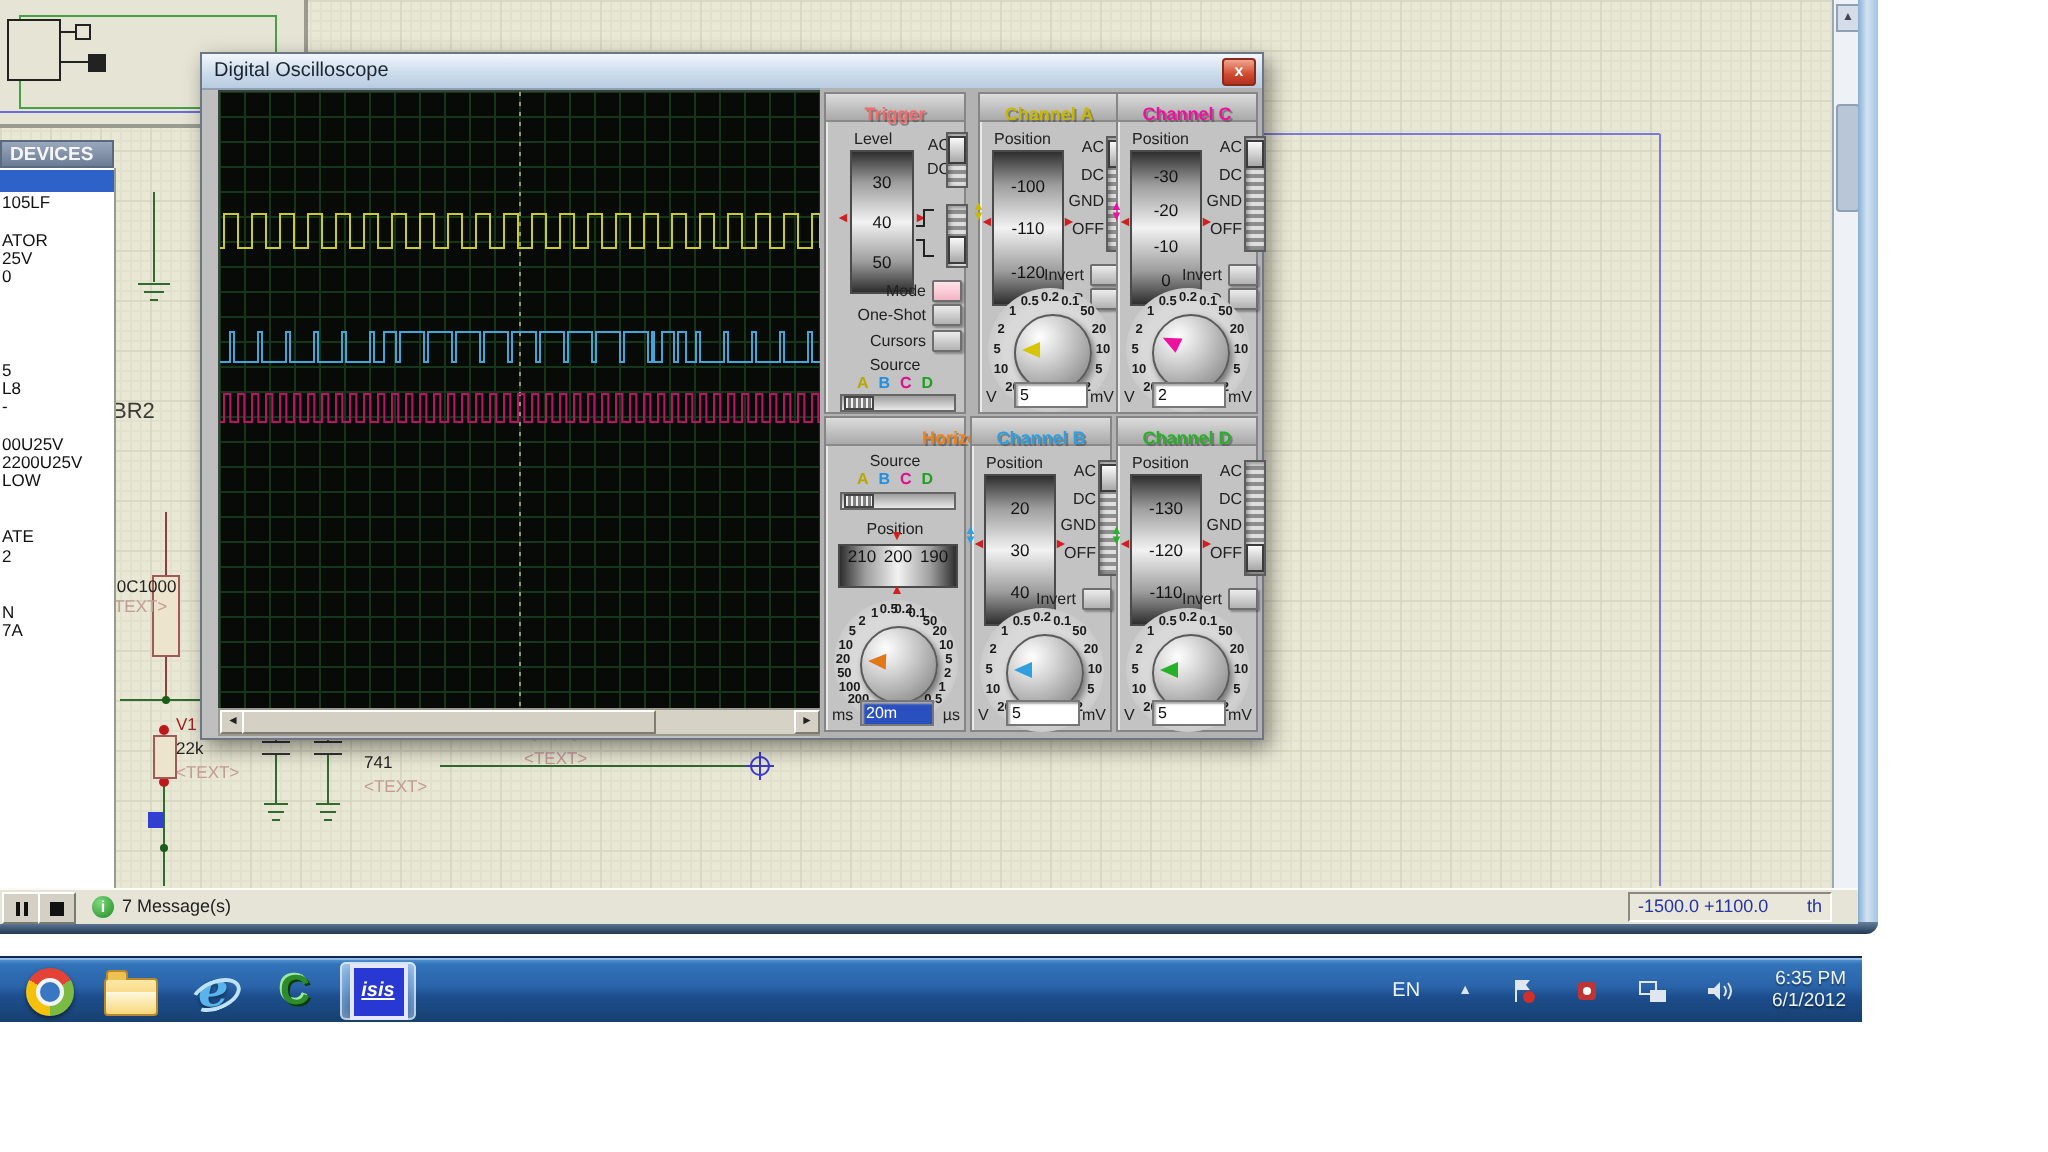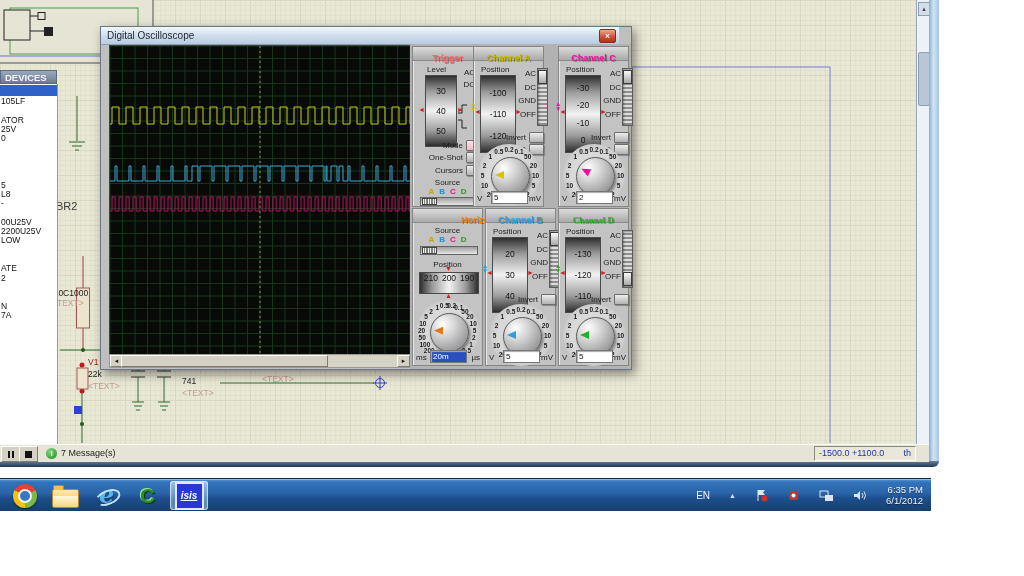--- a/index.html
+++ b/index.html
@@ -64,21 +64,21 @@
   .ic-g{position:relative;width:26px;height:26px;}
   .ic-g::before{content:"C";position:absolute;left:4px;top:1px;font-size:21px;font-weight:bold;color:#2c8c2c;text-shadow:1px 1px 0 #0a3a0a,-1px -1px 0 #9fe89f;}
   .ic-isis{width:25px;height:24px;background:#2838d2;border:2px solid #e4e6fa;color:#fff;font-size:10px;font-weight:bold;font-style:italic;display:flex;align-items:center;justify-content:center;text-decoration:underline;}
   .tray{position:absolute;right:8px;top:0;height:32px;display:flex;align-items:center;gap:19px;color:#eef4fb;}
   .tray-lang{font-size:10px;}
   .tray-chev{font-size:7px;opacity:.9;}
   .tray svg{display:block;}
   .clock{display:flex;flex-direction:column;align-items:flex-end;font-size:9.5px;line-height:11px;text-shadow:0 1px 1px rgba(0,0,0,.45);}
   
   .osc{position:absolute;left:100px;top:26px;width:530px;height:342px;background:#bfbfbf;border:1px solid #6d7684;box-shadow:3px 4px 10px rgba(0,0,0,.45);}
-  .osc-title{position:absolute;left:0;top:0;right:12px;height:17px;background:linear-gradient(#f2f7fc,#cddcec 55%,#b9cce0);border-bottom:1px solid #8fa0b4;font-size:10px;color:#1c2430;line-height:17px;padding-left:6px;}
+  .osc-title{position:absolute;left:0;top:0;right:0;height:17px;background:linear-gradient(#f2f7fc,#cddcec 55%,#b9cce0);border-bottom:1px solid #8fa0b4;font-size:10px;color:#1c2430;line-height:17px;padding-left:6px;}
   .osc-close{position:absolute;right:3px;top:2px;width:15px;height:12px;background:linear-gradient(#f2a58e,#d04a30 60%,#b03320);border:1px solid #8c2a1a;border-radius:2px;color:#fff;font-size:8px;font-weight:bold;text-align:center;line-height:11px;}
   .scr{position:absolute;left:8px;top:18px;width:300px;height:308px;background:#070a07;border:1px solid #394439;}
   .scr svg{position:absolute;left:0;top:0;width:100%;height:100%;}
   .hscroll{position:absolute;left:8px;top:327px;width:300px;height:12px;background:#d6d2c6;border:1px solid #9a9a90;}
   .hscroll .ar{position:absolute;top:0;width:11px;height:10px;background:#d4d0c4;border:1px solid;border-color:#fff #807a70 #807a70 #fff;font-size:6px;line-height:10px;text-align:center;color:#222;}
   .hscroll .al{left:0;} .hscroll .arr{right:0;}
   .hscroll .hth{position:absolute;left:11px;top:0;width:205px;height:10px;background:#d4d0c4;border:1px solid;border-color:#fff #807a70 #807a70 #fff;}
   .panelbg{position:absolute;left:309px;top:17px;right:0;bottom:0;background:#b2b2b2;}
   .sec{position:absolute;width:71px;height:161px;background:#c3c3c3;border:1px solid #858585;box-shadow:inset 1px 1px 0 #e9e9e9;box-sizing:border-box;}
   .sec.r2{height:158px;}
@@ -299,21 +299,21 @@
           <span class="sl i0">A</span>
           <span class="sl i1">B</span>
           <span class="sl i2">C</span>
           <span class="sl i3">D</span>
         </div>
       <div class="hslider" style="left:7px;top:150px;">
           <div class="hth"></div>
         </div>
     </div>
 
-    <div class="sec" style="left:372px;top:19px;">
+    <div class="sec" style="left:388px;top:19px;">
       <div class="sec-h"><span class="sec-t" style="color:#c8b800;">Channel A</span></div>
       <span class="lbl" style="left:7px;top:18px;">Position</span>
       <div class="vwheel" style="left:6px;top:28px;height:76px;">
           <span class="wv i0">-100</span>
           <span class="wv i1">-110</span>
           <span class="wv i2">-120</span>
         </div>
       <span class="wa" style="left:0px;top:61px;">◄</span>
       <span class="wa" style="left:41px;top:61px;">►</span>
       <div class="cpl" style="left:40px;top:20px;">
@@ -509,21 +509,21 @@
       <span class="unit" style="left:3px;bottom:3px;">V</span>
       <div class="valbox">5</div>
       <span class="unit" style="right:2px;bottom:3px;">mV</span>
       <div class="charr" style="color:#2f9fe0;">
           <span>▲</span>
           <span>▼</span>
         </div>
     </div>
 
     <div class="sec r2" style="left:457px;top:181px;">
-      <div class="sec-h"><span class="sec-t" style="color:#28b028;font-family:Liberation Serif, serif;">Channel D</span></div>
+      <div class="sec-h"><span class="sec-t" style="color:#28b028;">Channel D</span></div>
       <span class="lbl" style="left:7px;top:18px;">Position</span>
       <div class="vwheel" style="left:6px;top:28px;height:74px;">
           <span class="wv i0">-130</span>
           <span class="wv i1">-120</span>
           <span class="wv i2">-110</span>
         </div>
       <span class="wa" style="left:0px;top:60px;">◄</span>
       <span class="wa" style="left:41px;top:60px;">►</span>
       <div class="cpl" style="left:40px;top:20px;">
           <span class="cl i0">AC</span>

